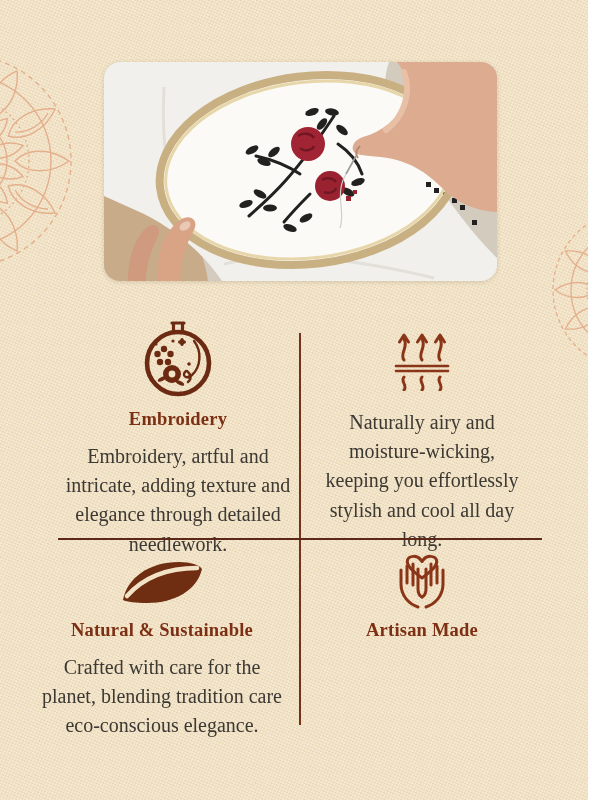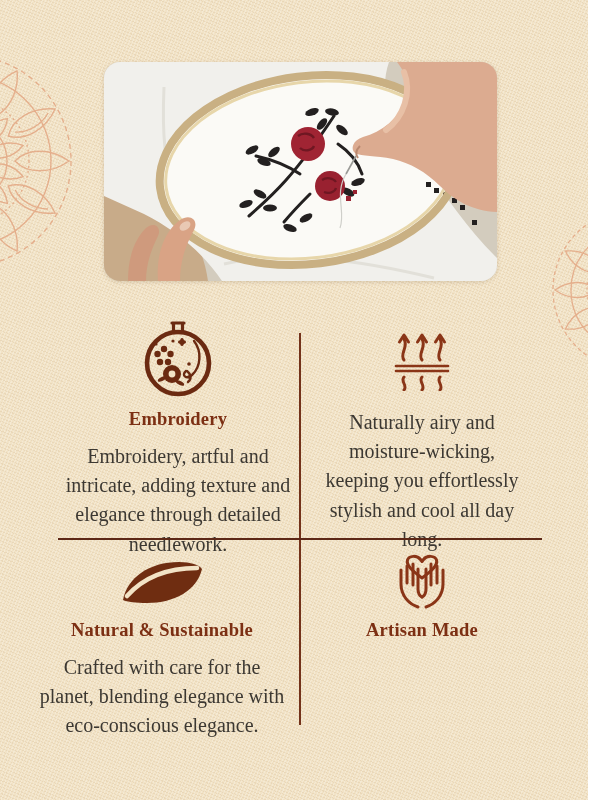--- a/index.html
+++ b/index.html
@@ -270,21 +270,21 @@
   </div>
 
   <div class="quad q3 row2">
     <div class="icon-wrap">
       <svg width="86" height="50" viewBox="0 0 86 50">
         <path d="M4 44 C8 22 30 6 60 6 C72 6 80 9 83 13 C78 34 56 47 28 47 C17 47 8 46 4 44 Z" fill="#6f2d11"></path>
         <path d="M8 40 C24 22 48 12 78 12" stroke="#f2e3c6" stroke-width="4.5" fill="none" stroke-linecap="round"></path>
       </svg>
     </div>
     <h3>Natural &amp; Sustainable</h3>
-    <p>Crafted with care for the planet, blending elegance with eco-conscious elegance.</p>
+    <p>Crafted with care for the planet, blending tradition care eco-conscious elegance.</p>
   </div>
 
   <div class="quad q4 row2">
     <div class="icon-wrap">
       <svg width="60" height="58" viewBox="0 0 60 58">
         <g fill="none" stroke="#8a3517" stroke-width="3" stroke-linecap="round" stroke-linejoin="round">
           <path d="M30 26 C19 18 14 13 15.5 8 C17 3.5 25 3 28.5 7.5 L30 9.5 L31.5 7.5 C35 3 43 3.5 44.5 8 C46 13 41 18 30 26 Z"></path>
           <path d="M9 18 L9 32 C9 44 17 52 26 55"></path>
           <path d="M15 14 L15 31"></path>
           <path d="M21 12 L21 33"></path>

